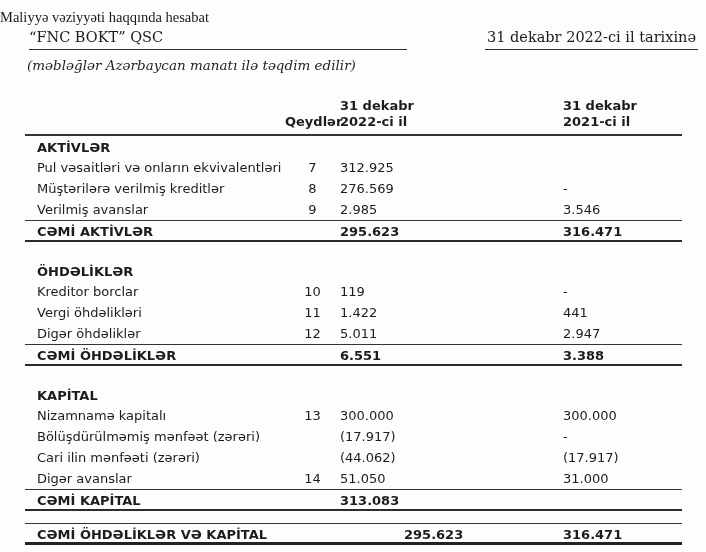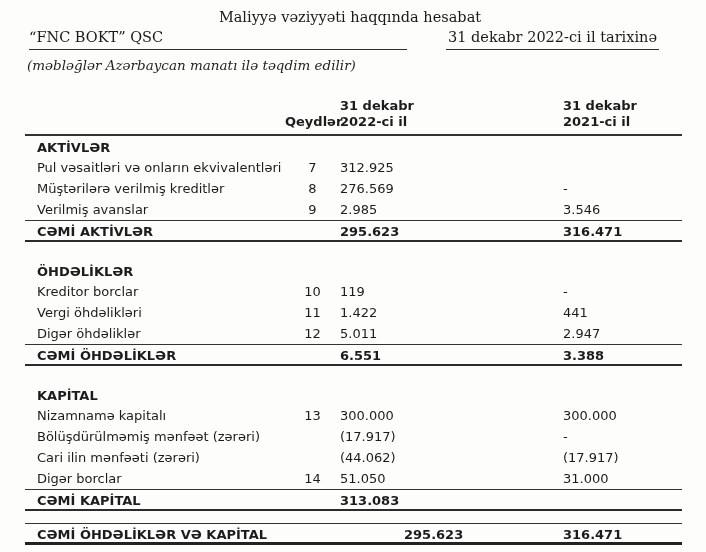--- a/index.html
+++ b/index.html
@@ -14,40 +14,41 @@
   .page{position:absolute;inset:0;background:#fdfdfc;}
 
   
   .doc-header{
     font-family:"DejaVu Serif",serif;
     font-size:14.5px;
     color:#1a1a1a;
     padding-top:8px;
   }
   .hdr-line1{
-    text-align:center;
+    text-align:left;
     padding-right:6px;
     line-height:19px;
+    font-family:Liberation Serif, serif;
   }
   .hdr-row2{
     display:flex;
     align-items:flex-end;
     margin-top:1px;
   }
   .hdr-company-cell{
     width:378px;
     margin-left:29px;
     border-bottom:1.5px solid #2e2e2e;
     padding-bottom:2px;
     line-height:19px;
     white-space:nowrap;
   }
   .hdr-date-cell{
     flex:1;
-    text-align:center;
+    text-align:right;
     padding-right:8px;
     line-height:19px;
   }
   .hdr-date-underline{
     display:inline-block;
     border-bottom:1.5px solid #2e2e2e;
     padding:0 2px 2px 2px;
   }
   .currency-note{
     font-family:"DejaVu Serif",serif;
@@ -229,21 +230,21 @@
         <div class="cell-num">(17.917)</div>
         <div class="cell-num">-</div>
       </div>
       <div class="grid trow">
         <div class="cell-label">Cari ilin mənfəəti (zərəri)</div>
         <div class="cell-note"></div>
         <div class="cell-num">(44.062)</div>
         <div class="cell-num">(17.917)</div>
       </div>
       <div class="grid trow">
-        <div class="cell-label">Digər borclar</div>
+        <div class="cell-label">Digər avanslar</div>
         <div class="cell-note">14</div>
         <div class="cell-num">51.050</div>
         <div class="cell-num">31.000</div>
       </div>
 
       <div class="grid total-row">
         <div class="cell-label">CƏMİ KAPİTAL</div>
         <div class="cell-note"></div>
         <div class="cell-num">313.083</div>
       </div>

